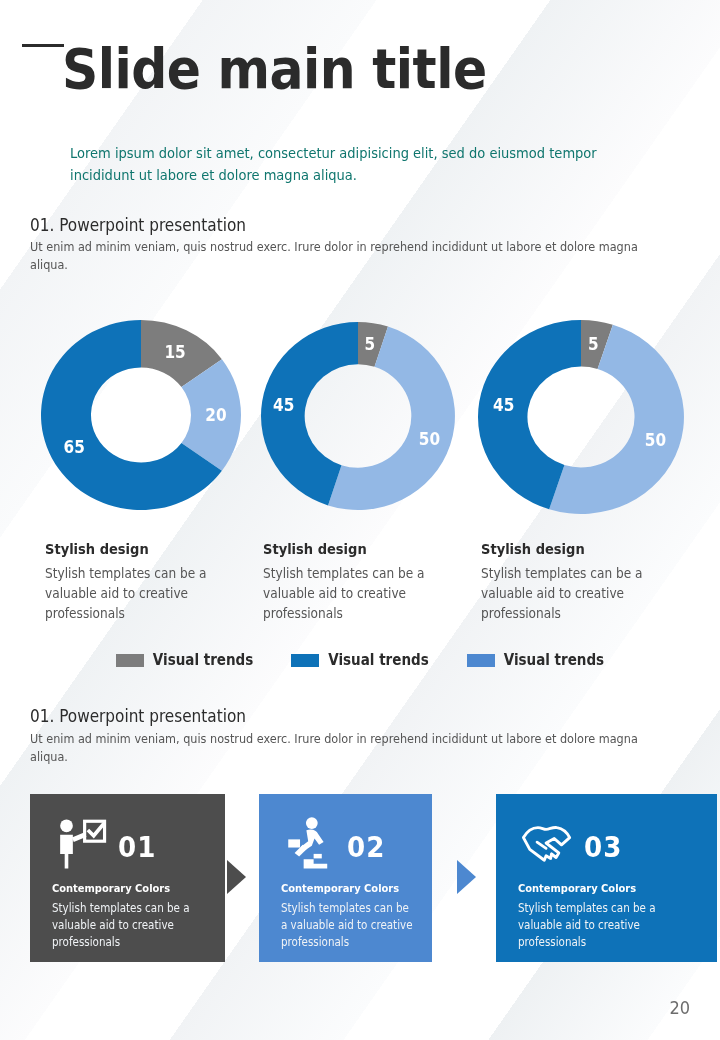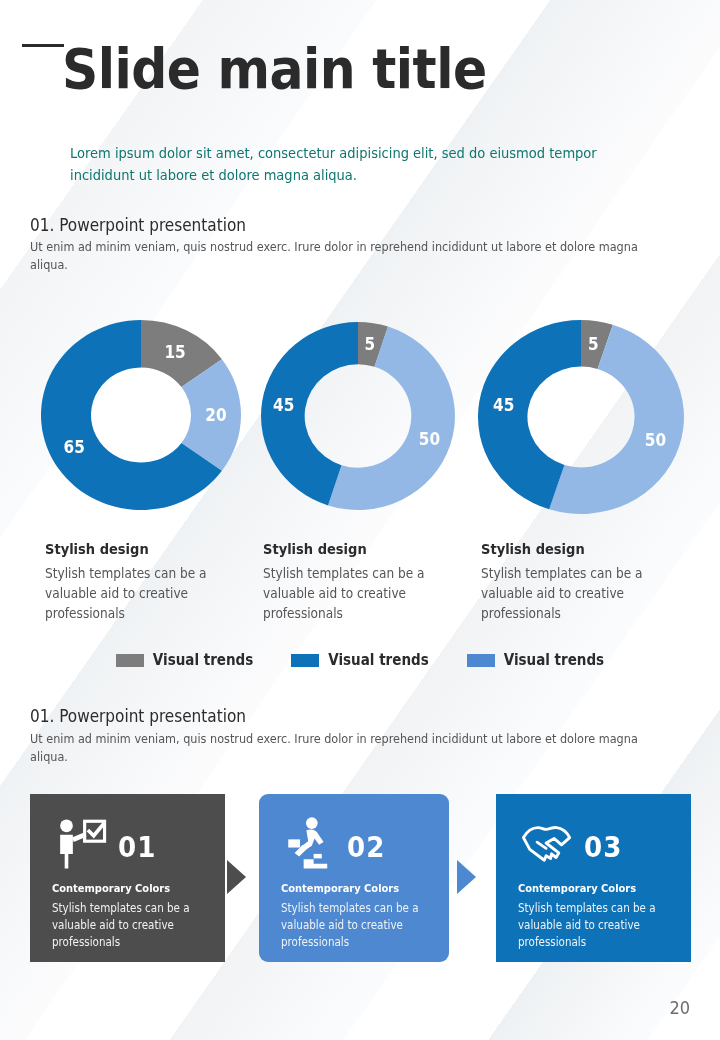--- a/index.html
+++ b/index.html
@@ -153,39 +153,39 @@
         <path d="M41 19l5 5 10-12" fill="none" stroke="#fff" stroke-width="4" stroke-linecap="square"></path>
       </svg>
     </span>
     <div class="num">01</div>
     <div class="ct">Contemporary Colors</div>
     <div class="cb">Stylish templates can be a valuable aid to creative professionals</div>
   </div>
 
   <div class="arrow" id="arrow0" style="left:227px;border-left:19px solid #4d4d4d"></div>
 
-  <div class="card" id="card1" style="left: 259px; width: 190px; background: rgb(77, 136, 208); border-radius: 9px;">
+  <div class="card" id="card1" style="left: 259px; width: 173px; background: rgb(77, 136, 208);">
     <span class="ic">
       <svg viewBox="0 0 64 64" width="58" height="58" aria-hidden="true">
         <circle cx="34" cy="10" r="6.5" fill="#fff"></circle>
         <path d="M28 18c6-2 11 0 13 4l6 9-5 3-5-7-3 8-9 6-3-5 8-6z" fill="#fff"></path>
         <path d="M24 34l5 4-9 9-5-4z" fill="#fff"></path>
         <rect x="8" y="28" width="13" height="9" fill="#fff"></rect>
         <path d="M25 50h11v5h15v5H25z" fill="#fff"></path>
         <path d="M36 44h9v5h-9z" fill="#fff"></path>
       </svg>
     </span>
     <div class="num">02</div>
     <div class="ct">Contemporary Colors</div>
     <div class="cb">Stylish templates can be a valuable aid to creative professionals</div>
   </div>
 
   <div class="arrow" id="arrow1" style="left:457px;border-left:19px solid #4d88d0"></div>
 
-  <div class="card" id="card2" style="left: 496px; width: 195px; background: rgb(14, 114, 184);">
+  <div class="card" id="card2" style="left: 496px; width: 221px; background: rgb(14, 114, 184);">
     <span class="ic">
       <svg viewBox="0 0 64 64" width="58" height="58" aria-hidden="true">
         <path d="M6 26c4-7 10-11 16-11 4 0 6 2 9 2 4 0 7-3 12-2 6 1 11 5 14 11l-9 8-8-7-9 5 14 11-3 5-5-4-1 5-5-3-2 5-16-12z" fill="none" stroke="#fff" stroke-width="3.2" stroke-linejoin="round"></path>
         <path d="M21 31l10 7" stroke="#fff" stroke-width="3" stroke-linecap="round"></path>
       </svg>
     </span>
     <div class="num">03</div>
     <div class="ct">Contemporary Colors</div>
     <div class="cb">Stylish templates can be a valuable aid to creative professionals</div>
   </div>

